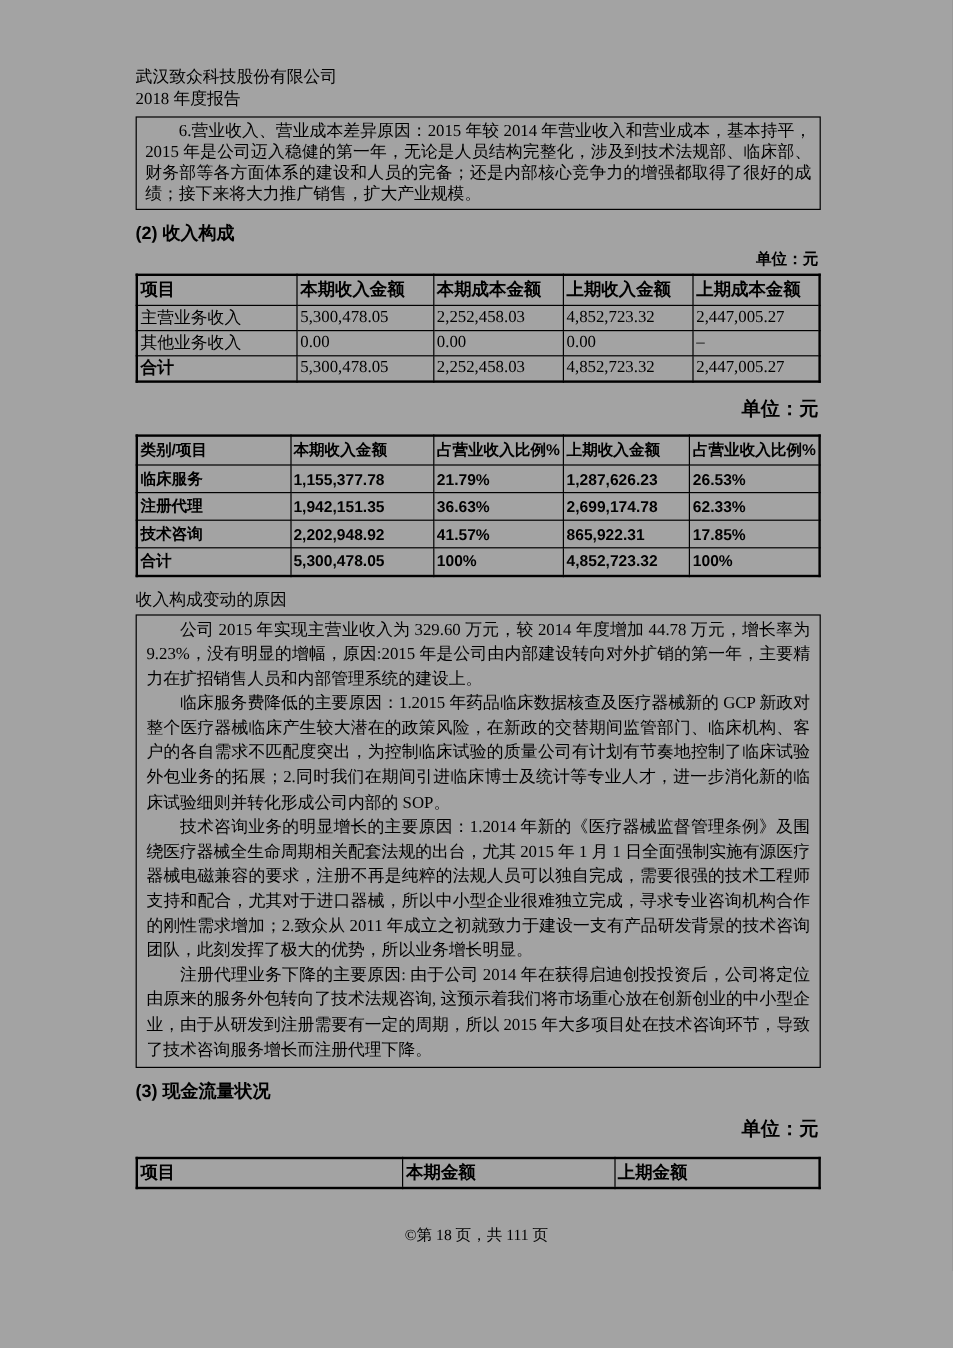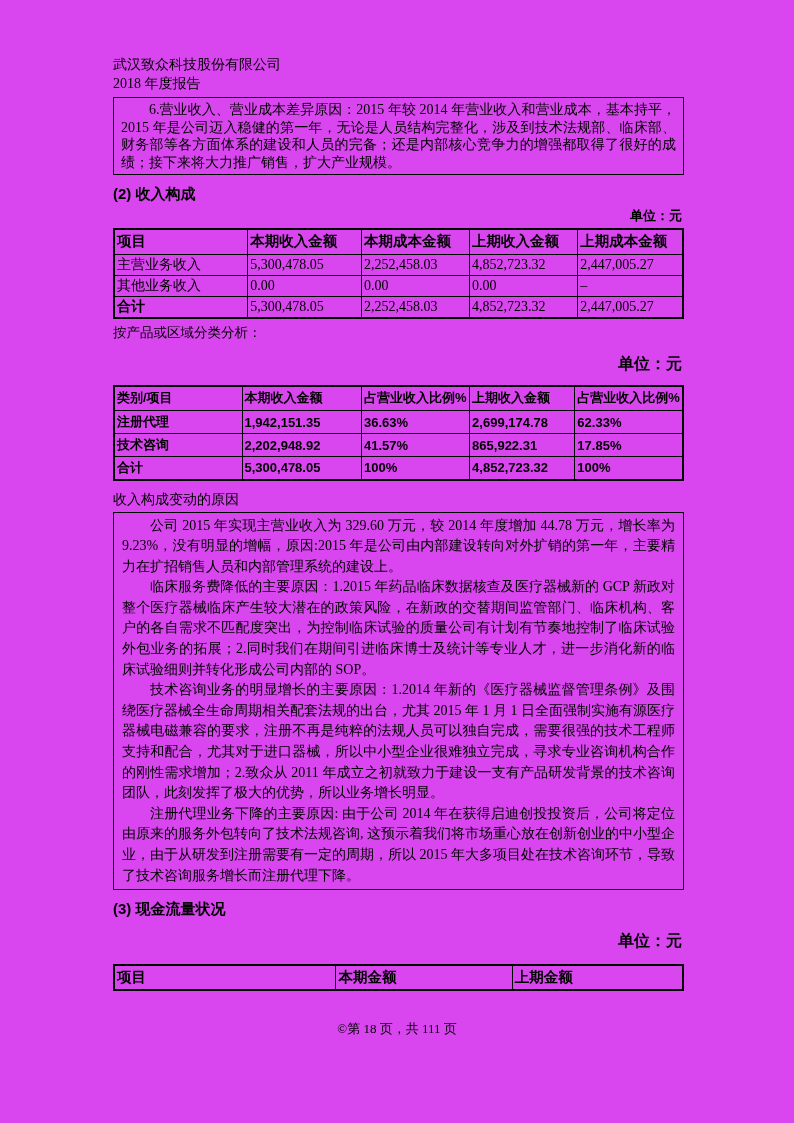--- a/index.html
+++ b/index.html
@@ -1,21 +1,21 @@
 <!DOCTYPE html>
 <html><head>
 <meta charset="utf-8">
 <style>
   * { margin:0; padding:0; box-sizing:border-box; }
   html,body { background:#888; }
   .page {
     position:relative;
     width:794px; height:1123px;
     margin:0 auto;
-    background:#d946ef;
+    background:#a3a3a3;
     color:#000;
     font-family:"Liberation Serif","DejaVu Serif",serif;
     overflow:hidden;
   }
   .content {
     position:absolute;
     left:113px; top:55px;
     width:571px;
   }
   .doc-header { font-size:14px; line-height:19px; }
@@ -138,21 +138,20 @@
         <tr>
           <td class="rowlabel-total">合计</td>
           <td>5,300,478.05</td>
           <td>2,252,458.03</td>
           <td>4,852,723.32</td>
           <td>2,447,005.27</td>
         </tr>
       </tbody>
     </table>
 
-    <div class="note-line">按产品或区域分类分析：</div>
 
     <div class="unit-label big">单位：元</div>
 
     <table class="t2">
       <colgroup>
         <col style="width:22.5%">
           <col style="width:21%">
           <col style="width:19%">
           <col style="width:18.5%">
           <col style="width:19%">
@@ -160,20 +159,27 @@
       <thead>
         <tr>
           <th>类别/项目</th>
           <th>本期收入金额</th>
           <th>占营业收入比例%</th>
           <th>上期收入金额</th>
           <th>占营业收入比例%</th>
         </tr>
       </thead>
       <tbody>
+        <tr>
+          <td>临床服务</td>
+          <td>1,155,377.78</td>
+          <td>21.79%</td>
+          <td>1,287,626.23</td>
+          <td>26.53%</td>
+        </tr>
         <tr>
           <td>注册代理</td>
           <td>1,942,151.35</td>
           <td>36.63%</td>
           <td>2,699,174.78</td>
           <td>62.33%</td>
         </tr>
         <tr>
           <td>技术咨询</td>
           <td>2,202,948.92</td>

